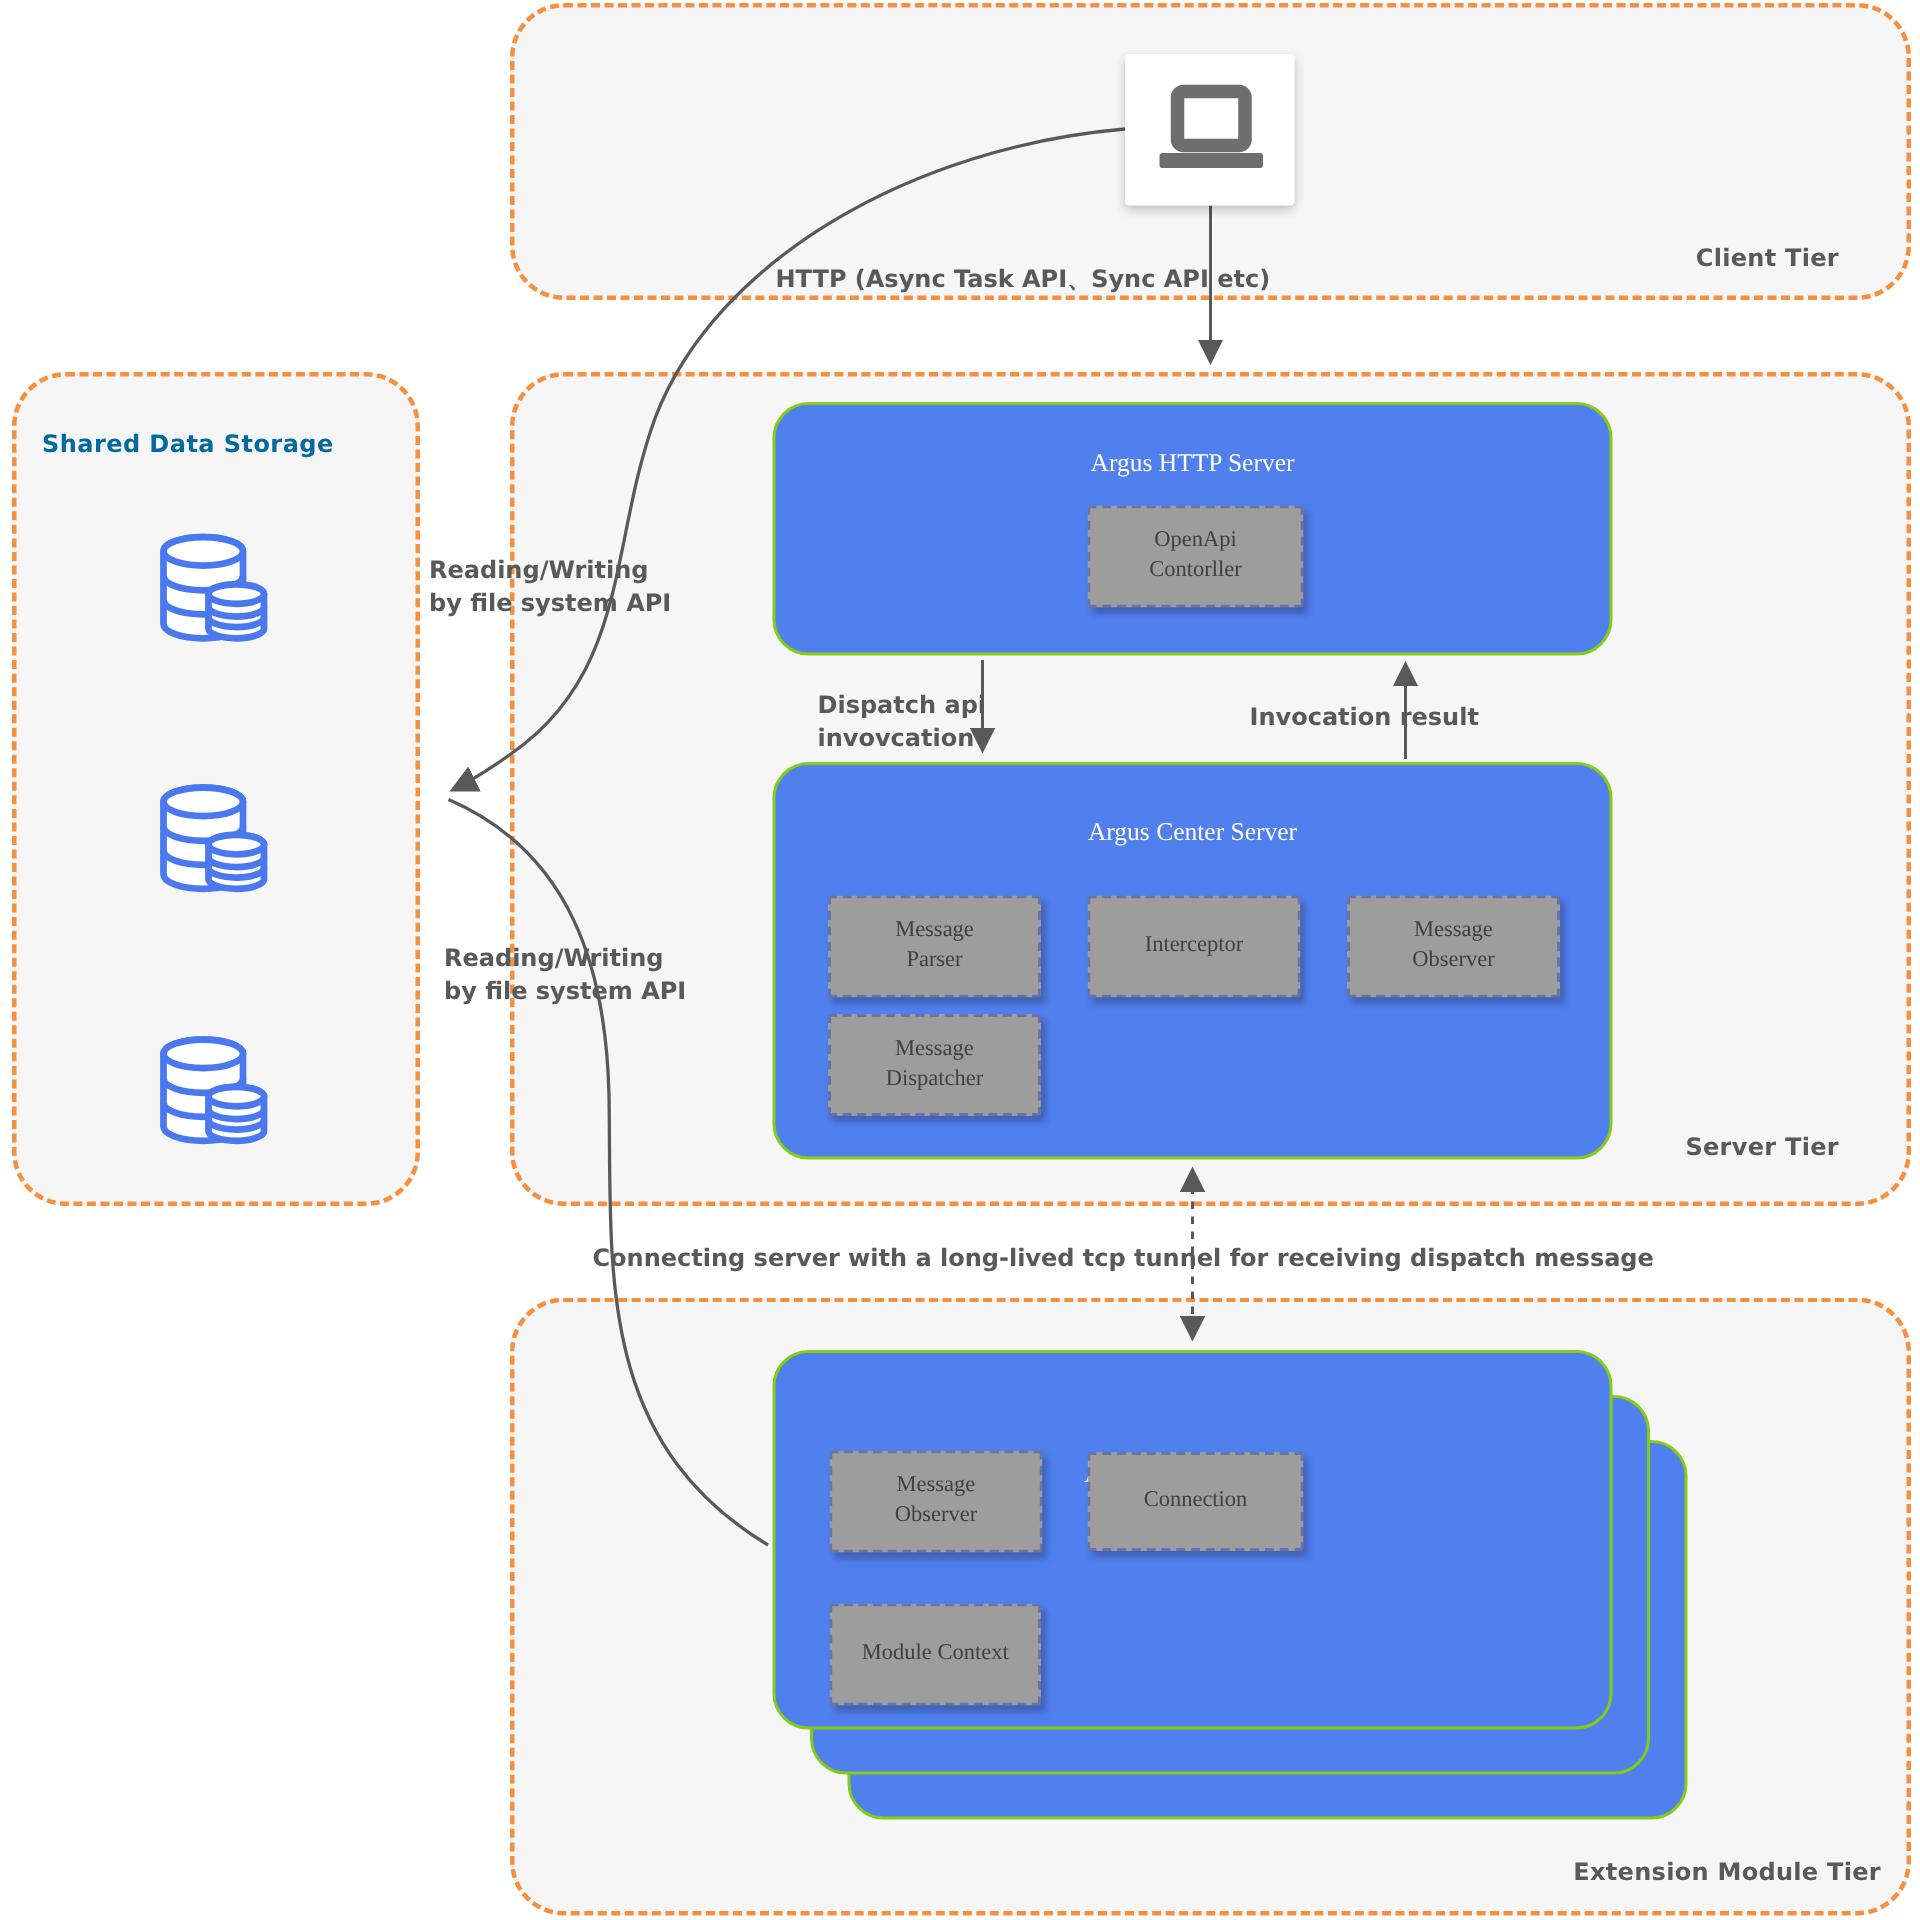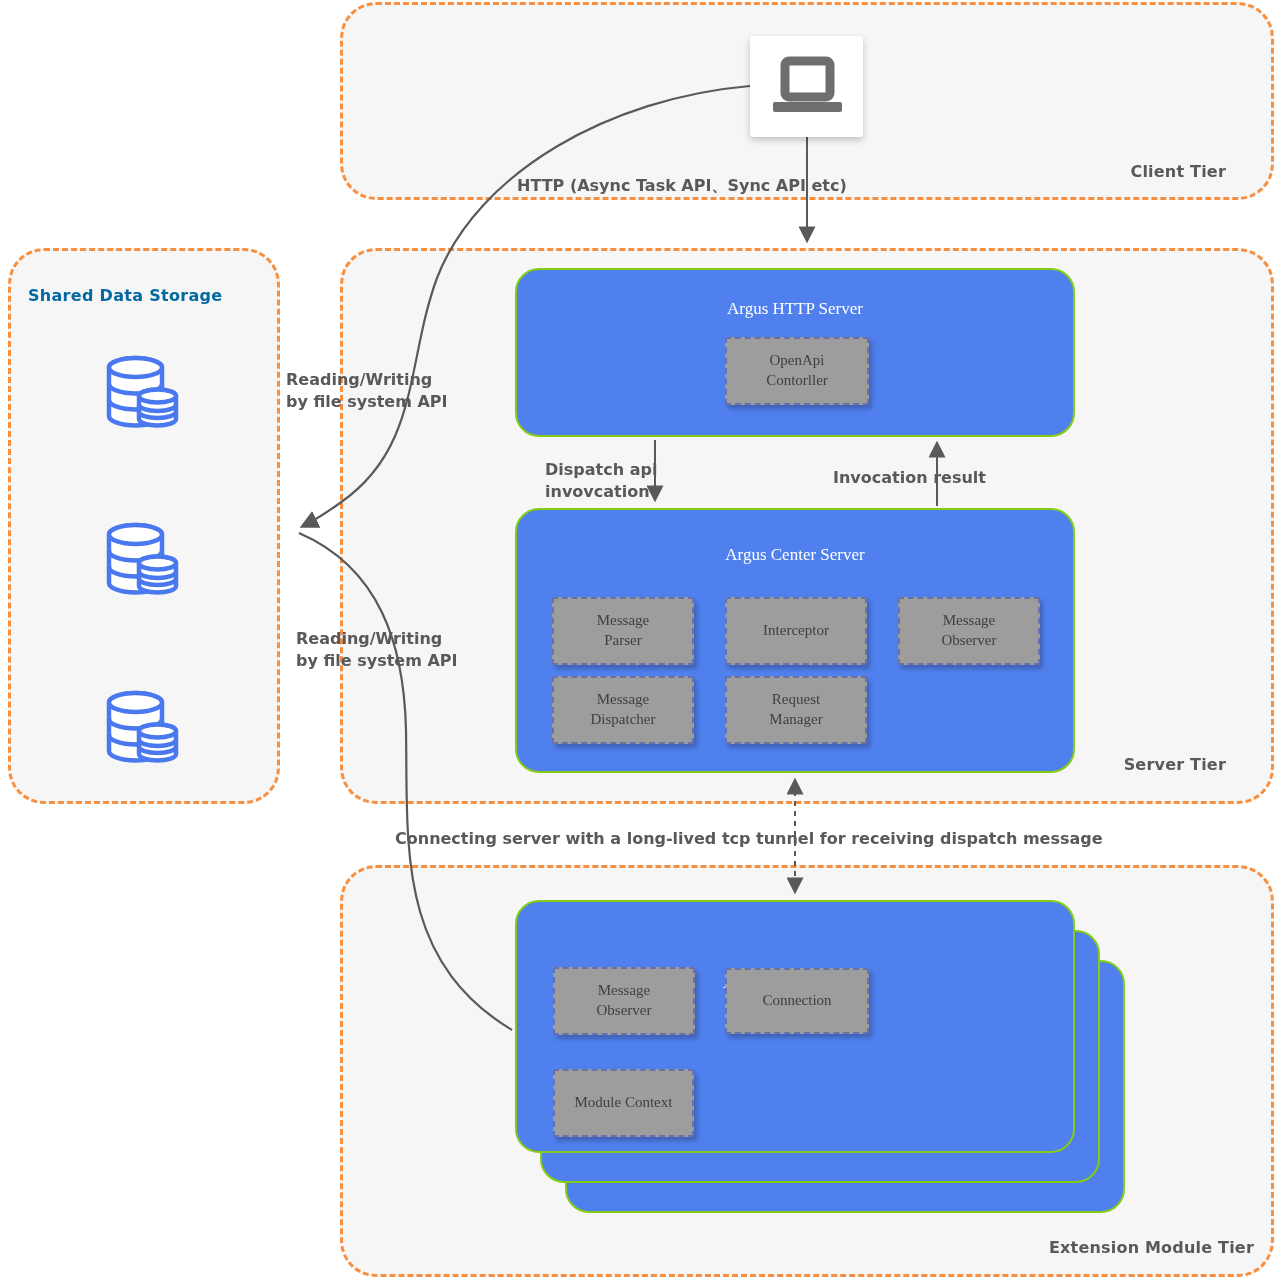--- a/index.html
+++ b/index.html
@@ -134,22 +134,20 @@
 
   <div class="node node-main" style="left:515px; top:508px; width:560px; height:265px;">
     <div class="node-title" style="padding-top:35px;">Argus Center Server</div>
     <div class="comp" style="left:35px; top:87px; width:142px; height:68px;">Message
 Parser</div>
     <div class="comp" style="left:208px; top:87px; width:142px; height:68px;">Interceptor</div>
     <div class="comp" style="left:381px; top:87px; width:142px; height:68px;">Message
 Observer</div>
     <div class="comp" style="left:35px; top:166px; width:142px; height:68px;">Message
 Dispatcher</div>
-    <div class="comp" style="left:208px; top:166px; width:142px; height:68px;">Request
-Manager</div>
   </div>
 
   <div class="node stack-layer" style="left:565px; top:960px; width:560px; height:253px;"></div>
   <div class="node stack-layer2" style="left:540px; top:930px; width:560px; height:253px;"></div>
   <div class="node node-main" style="left:515px; top:900px; width:560px; height:253px;">
     <div class="node-title" style="padding-top:33px;margin-top:38px;">Argus Module Client</div>
     <div class="comp" style="left:36px; top:65px; width:142px; height:68px;">Message
 Observer</div>
     <div class="comp" style="left:208px; top:66px; width:144px; height:66px;">Connection</div>
     <div class="comp" style="left:36px; top:167px; width:141px; height:68px;">Module Context</div>

